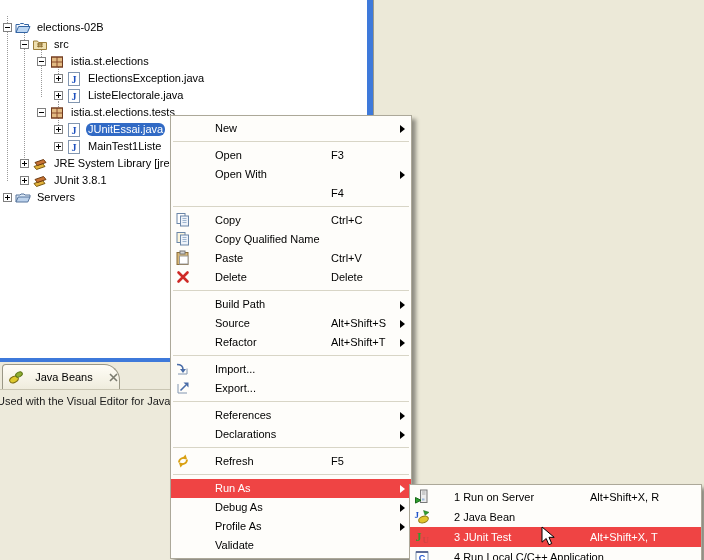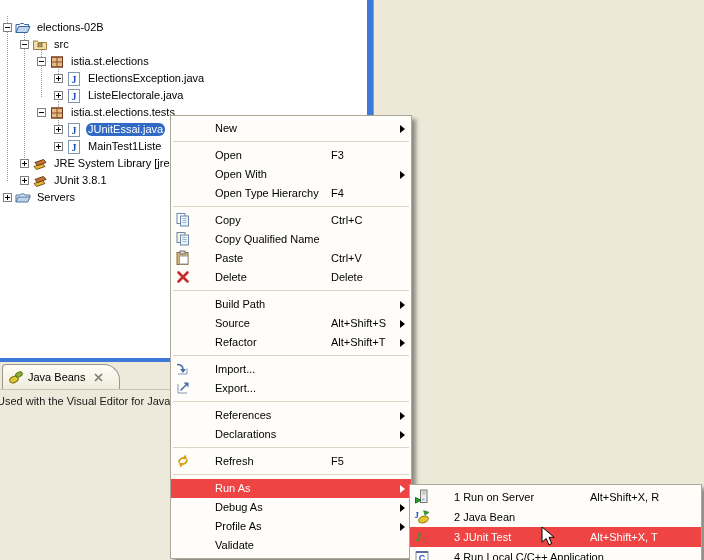--- a/index.html
+++ b/index.html
@@ -55,21 +55,21 @@
   
   .beans-panel {
     position:absolute; left:0; top:362px; width:373px; height:198px;
     background:#edeadb; overflow:hidden; z-index:1;
   }
   .tab {
     position:absolute; left:2px; top:2px; height:25px; width:118px;
     background:linear-gradient(#fffdf6,#efecdd);
     border:1px solid #9a9786; border-bottom:none;
     border-radius:4px 16px 0 0;
-    display:flex; align-items:center; padding-left:5px;
+    display:flex; align-items:center; padding-left:5px;justify-content:space-between;
   }
   .tab .tab-icon { width:16px; height:16px; line-height:0; }
   .tab .tab-label { margin-left:4px; }
   .tab .close { margin-left:8px; width:11px; height:11px; line-height:0; }
   .tab-underline { position:absolute; left:0; top:27px; width:373px; height:1px; background:#c9c5b2; }
   .beans-text { position:absolute; left:-3px; top:33px; white-space:nowrap; color:#1a1a1a; }
 
   
   #cursor { position:absolute; left:541px; top:526px; z-index:60; line-height:0; }
 </style>
@@ -243,21 +243,20 @@
         <span class="lbl">Open</span>
         <span class="sc">F3</span>
       </div>
       <div class="mi">
         <span class="lbl">Open With</span>
         <span class="arrow"><svg width="7" height="8" viewBox="0 0 7 8">
             <path d="M1 0 L6 4 L1 8 Z"></path>
           </svg></span>
       </div>
       <div class="mi">
-        <span class="lbl">Open Type Hierarchy</span>
         <span class="sc">F4</span>
       </div>
       <div class="msep"></div>
       <div class="mi">
         <span class="ic"><svg width="16" height="16" viewBox="0 0 16 16">
             <rect x="2" y="1.5" width="8" height="10" fill="#fff" stroke="#6b86a8"></rect>
             <rect x="5.5" y="4" width="8" height="10" fill="#eef3fa" stroke="#6b86a8"></rect>
             <path d="M7.5 6.5 h4 M7.5 8.5 h4 M7.5 10.5 h4" stroke="#9db4cf"></path>
           </svg></span>
         <span class="lbl">Copy</span>

